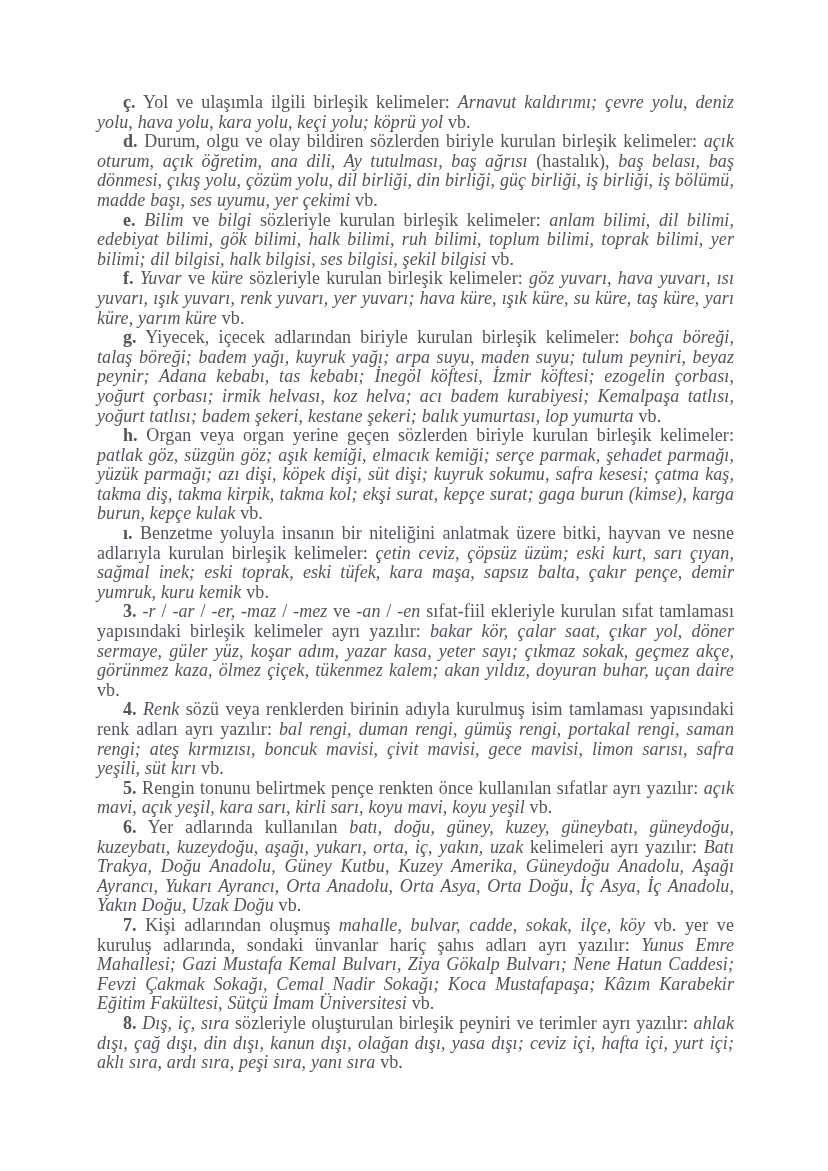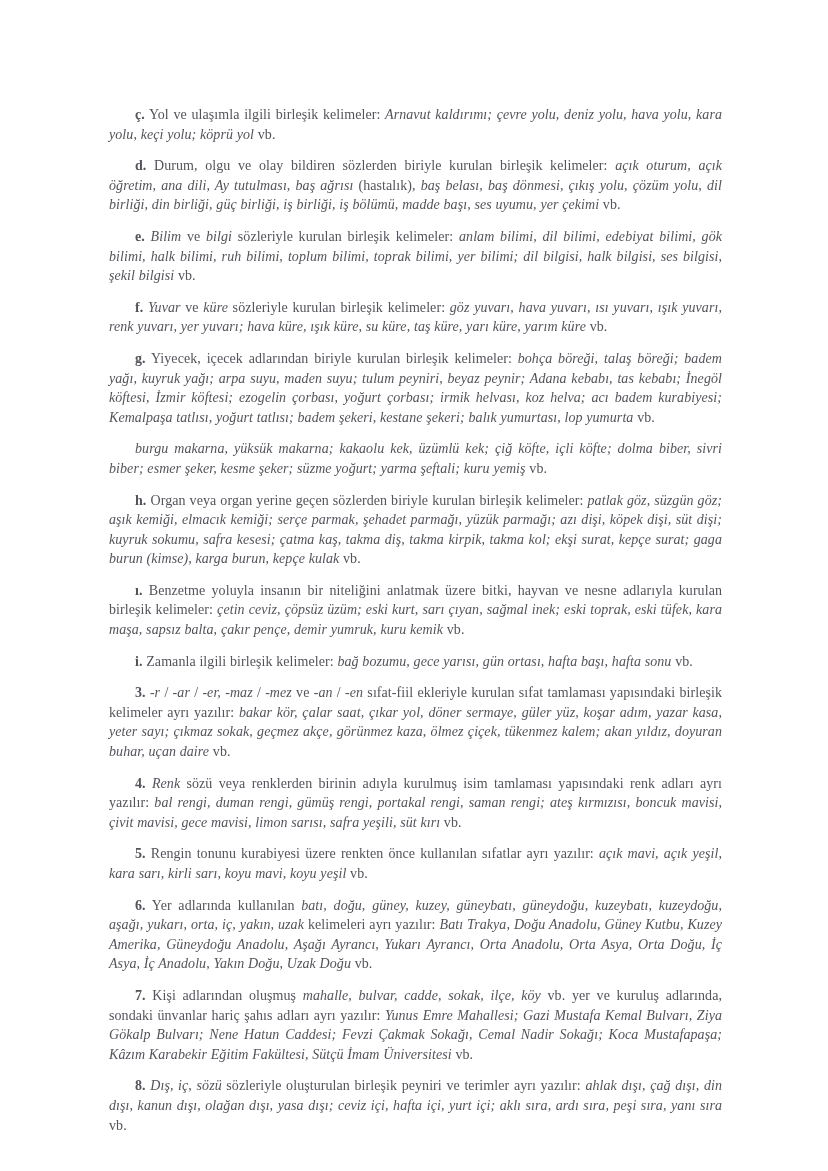--- a/index.html
+++ b/index.html
@@ -27,23 +27,23 @@
   }
 
   #text-column {
     position: absolute;
     left: 97px;
     top: 93px;
     width: 637px;
   }
 
   p.para {
-    margin: 12px;
+    margin: 0;
     padding: 0;
-    font-size: 14px;
+    font-size: 18px;
     line-height: 19.6px;
     text-align: justify;
     text-justify: inter-word;
     text-indent: 26px;
     color: #53535b;
     letter-spacing: 0.005em;
     word-spacing: 0.01em;
   }
 
   
@@ -65,24 +65,22 @@
 </head>
 <body>
 
 <div id="page">
   <div id="text-column">
       <p class="para"><span class="b">ç.</span><span class="r"> Yol ve ulaşımla ilgili birleşik kelimeler: </span><span class="i">Arnavut kaldırımı; çevre yolu, deniz yolu, hava yolu, kara yolu, keçi yolu; köprü yol</span><span class="r"> vb.</span></p>
       <p class="para"><span class="b">d.</span><span class="r"> Durum, olgu ve olay bildiren sözlerden biriyle kurulan birleşik kelimeler: </span><span class="i">açık oturum, açık öğretim, ana dili, Ay tutulması, baş ağrısı</span><span class="r"> (hastalık), </span><span class="i">baş belası, baş dönmesi, çıkış yolu, çözüm yolu, dil birliği, din birliği, güç birliği, iş birliği, iş bölümü, madde başı, ses uyumu, yer çekimi</span><span class="r"> vb.</span></p>
       <p class="para"><span class="b">e.</span><span class="r"> </span><span class="i">Bilim</span><span class="r"> ve </span><span class="i">bilgi</span><span class="r"> sözleriyle kurulan birleşik kelimeler: </span><span class="i">anlam bilimi, dil bilimi, edebiyat bilimi, gök bilimi, halk bilimi, ruh bilimi, toplum bilimi, toprak bilimi, yer bilimi; dil bilgisi, halk bilgisi, ses bilgisi, şekil bilgisi</span><span class="r"> vb.</span></p>
       <p class="para"><span class="b">f.</span><span class="r"> </span><span class="i">Yuvar</span><span class="r"> ve </span><span class="i">küre</span><span class="r"> sözleriyle kurulan birleşik kelimeler: </span><span class="i">göz yuvarı, hava yuvarı, ısı yuvarı, ışık yuvarı, renk yuvarı, yer yuvarı; hava küre, ışık küre, su küre, taş küre, yarı küre, yarım küre</span><span class="r"> vb.</span></p>
       <p class="para"><span class="b">g.</span><span class="r"> Yiyecek, içecek adlarından biriyle kurulan birleşik kelimeler: </span><span class="i">bohça böreği, talaş böreği; badem yağı, kuyruk yağı; arpa suyu, maden suyu; tulum peyniri, beyaz peynir; Adana kebabı, tas kebabı; İnegöl köftesi, İzmir köftesi; ezogelin çorbası, yoğurt çorbası; irmik helvası, koz helva; acı badem kurabiyesi; Kemalpaşa tatlısı, yoğurt tatlısı; badem şekeri, kestane şekeri; balık yumurtası, lop yumurta</span><span class="r"> vb.</span></p>
-      <p class="para"><span class="i">burgu makarna, yüksük makarna; kakaolu kek, üzümlü kek; çiğ köfte, içli köfte; dolma biber, sivri biber; esmer şeker, kesme şeker; süzme yoğurt; yarma şeftali; kuru yemiş</span><span class="r"> vb.</span></p>
       <p class="para"><span class="b">h.</span><span class="r"> Organ veya organ yerine geçen sözlerden biriyle kurulan birleşik kelimeler: </span><span class="i">patlak göz, süzgün göz; aşık kemiği, elmacık kemiği; serçe parmak, şehadet parmağı, yüzük parmağı; azı dişi, köpek dişi, süt dişi; kuyruk sokumu, safra kesesi; çatma kaş, takma diş, takma kirpik, takma kol; ekşi surat, kepçe surat; gaga burun (kimse), karga burun, kepçe kulak</span><span class="r"> vb.</span></p>
       <p class="para"><span class="b">ı.</span><span class="r"> Benzetme yoluyla insanın bir niteliğini anlatmak üzere bitki, hayvan ve nesne adlarıyla kurulan birleşik kelimeler: </span><span class="i">çetin ceviz, çöpsüz üzüm; eski kurt, sarı çıyan, sağmal inek; eski toprak, eski tüfek, kara maşa, sapsız balta, çakır pençe, demir yumruk, kuru kemik</span><span class="r"> vb.</span></p>
-      <p class="para"><span class="b">i.</span><span class="r"> Zamanla ilgili birleşik kelimeler: </span><span class="i">bağ bozumu, gece yarısı, gün ortası, hafta başı, hafta sonu</span><span class="r"> vb.</span></p>
       <p class="para"><span class="b">3.</span><span class="r"> </span><span class="i">-r</span><span class="r"> / </span><span class="i">-ar</span><span class="r"> / </span><span class="i">-er, -maz</span><span class="r"> / </span><span class="i">-mez</span><span class="r"> ve </span><span class="i">-an</span><span class="r"> / </span><span class="i">-en</span><span class="r"> sıfat-fiil ekleriyle kurulan sıfat tamlaması yapısındaki birleşik kelimeler ayrı yazılır: </span><span class="i">bakar kör, çalar saat, çıkar yol, döner sermaye, güler yüz, koşar adım, yazar kasa, yeter sayı; çıkmaz sokak, geçmez akçe, görünmez kaza, ölmez çiçek, tükenmez kalem; akan yıldız, doyuran buhar, uçan daire</span><span class="r"> vb.</span></p>
       <p class="para"><span class="b">4.</span><span class="r"> </span><span class="i">Renk</span><span class="r"> sözü veya renklerden birinin adıyla kurulmuş isim tamlaması yapısındaki renk adları ayrı yazılır: </span><span class="i">bal rengi, duman rengi, gümüş rengi, portakal rengi, saman rengi; ateş kırmızısı, boncuk mavisi, çivit mavisi, gece mavisi, limon sarısı, safra yeşili, süt kırı</span><span class="r"> vb.</span></p>
-      <p class="para"><span class="b">5.</span><span class="r"> Rengin tonunu kurabiyesi üzere renkten önce kullanılan sıfatlar ayrı yazılır: </span><span class="i">açık mavi, açık yeşil, kara sarı, kirli sarı, koyu mavi, koyu yeşil</span><span class="r"> vb.</span></p>
+      <p class="para"><span class="b">5.</span><span class="r"> Rengin tonunu belirtmek pençe renkten önce kullanılan sıfatlar ayrı yazılır: </span><span class="i">açık mavi, açık yeşil, kara sarı, kirli sarı, koyu mavi, koyu yeşil</span><span class="r"> vb.</span></p>
       <p class="para"><span class="b">6.</span><span class="r"> Yer adlarında kullanılan </span><span class="i">batı, doğu, güney, kuzey, güneybatı, güneydoğu, kuzeybatı, kuzeydoğu, aşağı, yukarı, orta, iç, yakın, uzak</span><span class="r"> kelimeleri ayrı yazılır: </span><span class="i">Batı Trakya, Doğu Anadolu, Güney Kutbu, Kuzey Amerika, Güneydoğu Anadolu, Aşağı Ayrancı, Yukarı Ayrancı, Orta Anadolu, Orta Asya, Orta Doğu, İç Asya, İç Anadolu, Yakın Doğu, Uzak Doğu</span><span class="r"> vb.</span></p>
       <p class="para"><span class="b">7.</span><span class="r"> Kişi adlarından oluşmuş </span><span class="i">mahalle, bulvar, cadde, sokak, ilçe, köy</span><span class="r"> vb. yer ve kuruluş adlarında, sondaki ünvanlar hariç şahıs adları ayrı yazılır: </span><span class="i">Yunus Emre Mahallesi; Gazi Mustafa Kemal Bulvarı, Ziya Gökalp Bulvarı; Nene Hatun Caddesi; Fevzi Çakmak Sokağı, Cemal Nadir Sokağı; Koca Mustafapaşa; Kâzım Karabekir Eğitim Fakültesi, Sütçü İmam Üniversitesi</span><span class="r"> vb.</span></p>
-      <p class="para"><span class="b">8.</span><span class="r"> </span><span class="i">Dış, iç, sözü</span><span class="r"> sözleriyle oluşturulan birleşik peyniri ve terimler ayrı yazılır: </span><span class="i">ahlak dışı, çağ dışı, din dışı, kanun dışı, olağan dışı, yasa dışı; ceviz içi, hafta içi, yurt içi; aklı sıra, ardı sıra, peşi sıra, yanı sıra</span><span class="r"> vb.</span></p>
+      <p class="para"><span class="b">8.</span><span class="r"> </span><span class="i">Dış, iç, sıra</span><span class="r"> sözleriyle oluşturulan birleşik peyniri ve terimler ayrı yazılır: </span><span class="i">ahlak dışı, çağ dışı, din dışı, kanun dışı, olağan dışı, yasa dışı; ceviz içi, hafta içi, yurt içi; aklı sıra, ardı sıra, peşi sıra, yanı sıra</span><span class="r"> vb.</span></p>
     </div>
 </div>
 
 </body></html>

